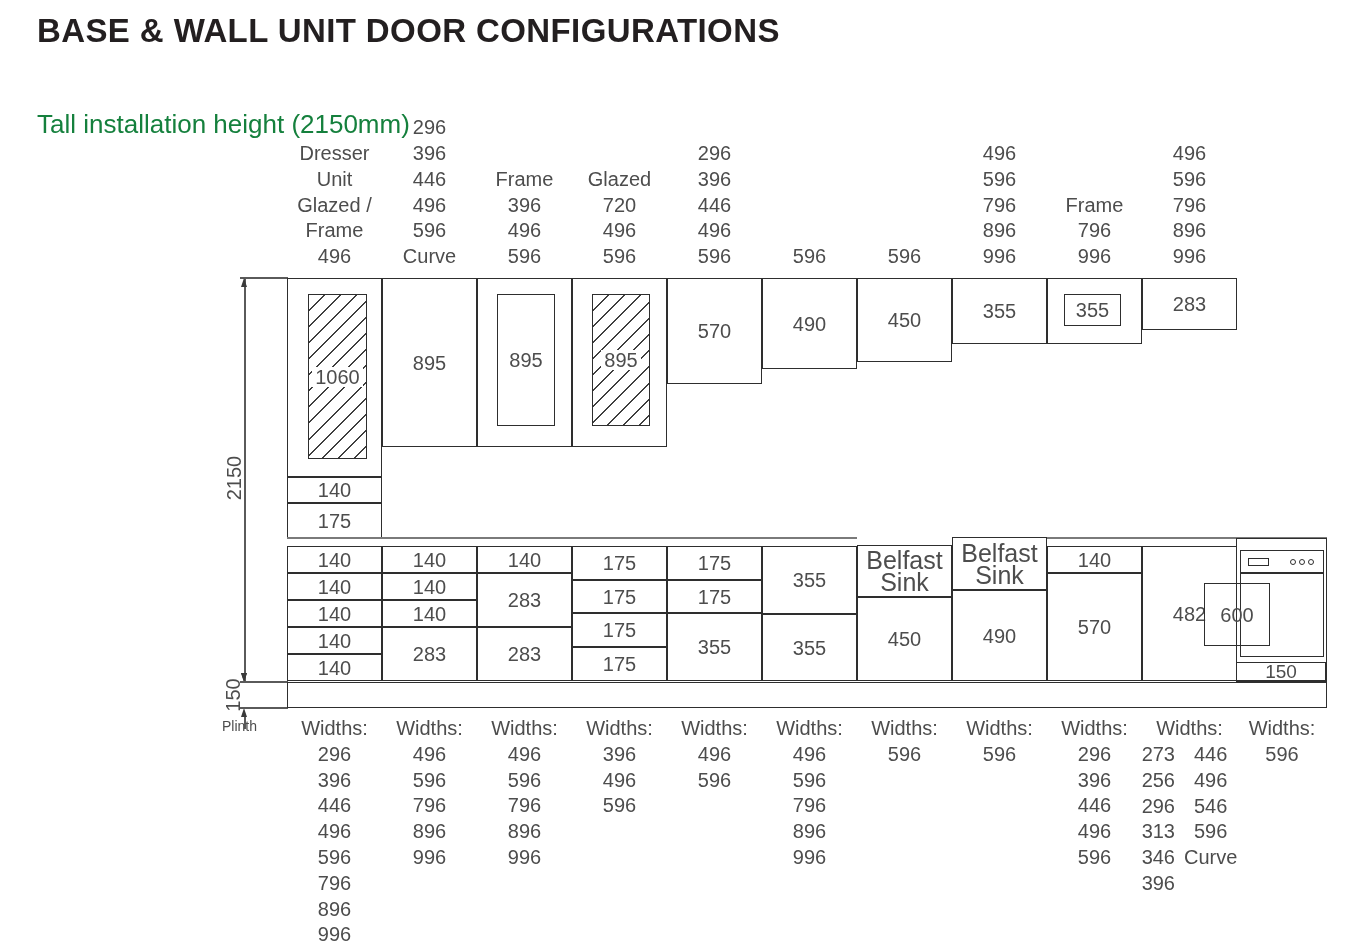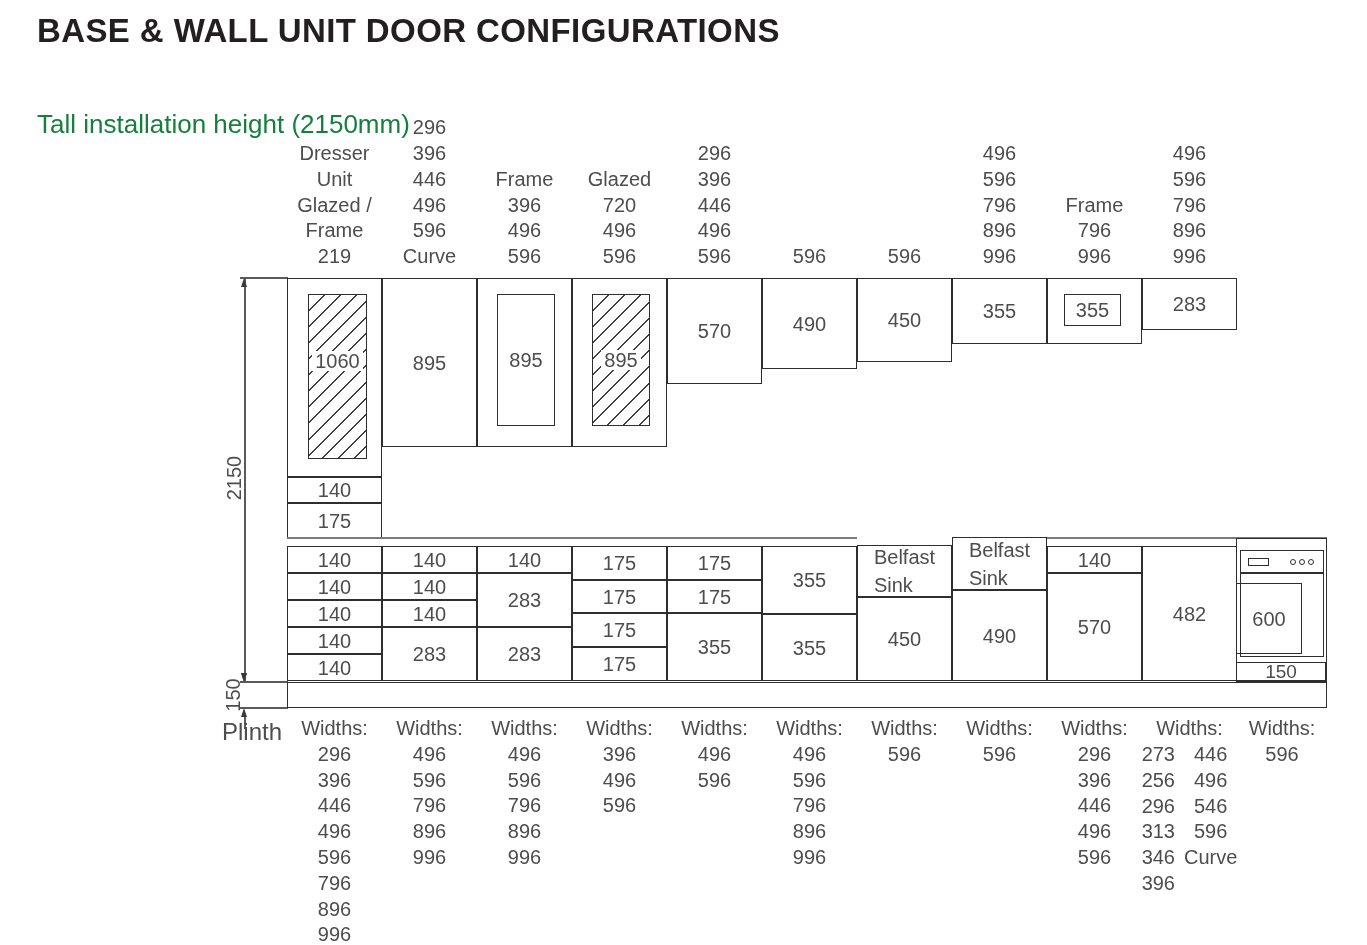--- a/index.html
+++ b/index.html
@@ -13,21 +13,21 @@
        line-height:25.8px;white-space:pre-line;color:#4d4d4d;}
   .ftr{position:absolute;width:95px;top:716px;text-align:center;font-size:20px;
        line-height:25.8px;white-space:pre-line;color:#4d4d4d;}
   .hline{position:absolute;background:#7a7a7a;height:2px;}
   .thinline{position:absolute;background:#5a5a5a;}
   .hatch{position:absolute;box-sizing:border-box;border:1.5px solid #2e2e2e;
          background:repeating-linear-gradient(135deg,transparent 0 10px,#3f3f3f 10px 11.4px);}
   .innerbox{position:absolute;box-sizing:border-box;border:1.5px solid #2e2e2e;
             display:flex;align-items:center;justify-content:center;}
   .lbl-bg{background:#ffffff;padding:0 3px;}
-  .belfast{font-size:20px;line-height:28px;white-space:pre-line;}
+  .belfast{font-size:25px;line-height:22px;text-align:center;white-space:pre-line;}
   .arr{position:absolute;width:0;height:0;}
   .arr-up{border-left:3.5px solid transparent;border-right:3.5px solid transparent;border-bottom:9px solid #3a3a3a;}
   .arr-down{border-left:3.5px solid transparent;border-right:3.5px solid transparent;border-top:9px solid #3a3a3a;}
   .rot{transform:rotate(-90deg);font-size:20px;color:#4d4d4d;text-align:center;line-height:20px;}
   #title{position:absolute;left:37px;top:12px;font-size:33px;font-weight:bold;
          letter-spacing:0.4px;color:#231f20;}
   #subtitle{position:absolute;left:37px;top:64px;font-size:26px;color:#15803d;margin-top:45px;}
   .circle{position:absolute;width:6px;height:6px;border:1.5px solid #2e2e2e;border-radius:50%;box-sizing:border-box;background:#fff;}
   .w10row{position:absolute;left:1137px;top:742px;width:105px;display:flex;justify-content:center;gap:9px;}
   .w10col{font-size:20px;line-height:25.8px;white-space:pre-line;text-align:center;color:#4d4d4d;}
@@ -37,21 +37,21 @@
 
 <div id="page">
 
   <div id="title">BASE &amp; WALL UNIT DOOR CONFIGURATIONS</div>
   <div id="subtitle">Tall installation height (2150mm)</div>
 
   <div class="hdr" style="left:287px">Dresser
 Unit
 Glazed /
 Frame
-219</div>
+496</div>
   <div class="hdr" style="left:382px">296
 396
 446
 496
 596
 Curve</div>
   <div class="hdr" style="left:477px">Frame
 396
 496
 596</div>
@@ -89,21 +89,21 @@
   <div class="thinline" style="left:244px;top:664px;width:1.5px;height:12px"></div>
   <div class="arr arr-down" style="left:241px;top:673px"></div>
   <div class="arr arr-up" style="left:241px;top:708px"></div>
   <div class="thinline" style="left:244px;top:717px;width:1.5px;height:12px"></div>
   <div class="thinline" style="left:240px;top:681px;width:48px;height:1.5px"></div>
   <div class="thinline" style="left:240px;top:707px;width:48px;height:1.5px"></div>
   <div class="abs rot" style="left:213px;top:685px;width:40px;height:20px">150</div>
 
   <div class="box" style="left:287px;top:278px;width:95px;height:199px"></div>
   <div class="hatch" style="left:308px;top:294px;width:59px;height:165px"></div>
-  <div class="abs" style="left:308px;top:278px;width:59px;height:165px;display:flex;align-items:center;justify-content:center">
+  <div class="abs" style="left:308px;top:294px;width:59px;height:165px;display:flex;align-items:center;justify-content:center">
     <span class="num lbl-bg">1060</span>
   </div>
   <div class="box" style="left:287px;top:477px;width:95px;height:26px">
     <span class="num">140</span>
   </div>
   <div class="box" style="left:287px;top:503px;width:95px;height:35px">
     <span class="num">175</span>
   </div>
 
   <div class="box" style="left:382px;top:278px;width:95px;height:169px">
@@ -242,29 +242,29 @@
     <span class="num">482</span>
   </div>
 
   <div class="box" style="left:1236px;top:538px;width:91px;height:144px"></div>
   <div class="innerbox" style="left:1240px;top:550px;width:84px;height:107px"></div>
   <div class="thinline" style="left:1241px;top:572px;width:82px;height:1.5px;background:#2e2e2e"></div>
   <div class="innerbox" style="left:1248px;top:558px;width:21px;height:8px"></div>
   <div class="circle" style="left:1290px;top:559px"></div>
   <div class="circle" style="left:1299px;top:559px"></div>
   <div class="circle" style="left:1308px;top:559px"></div>
-  <div class="innerbox" style="left:1236px;top:583px;width:66px;height:71px">
+  <div class="innerbox" style="left:1204px;top:583px;width:66px;height:63px">
     <span class="num">600</span>
   </div>
   <div class="box" style="left:1236px;top:662px;width:90px;height:19px">
     <span class="num" style="font-size:19px">150</span>
   </div>
 
   <div class="box" style="left:287px;top:682px;width:1040px;height:26px"></div>
-  <div class="abs" style="left:222px;top:718px;font-size:24px;color:#4d4d4d">Plinth</div>
+  <div class="abs" style="left:222px;top:718px;font-size:14px;color:#4d4d4d">Plinth</div>
 
   <div class="ftr" style="left:287px">Widths:
 296
 396
 446
 496
 596
 796
 896
 996</div>

